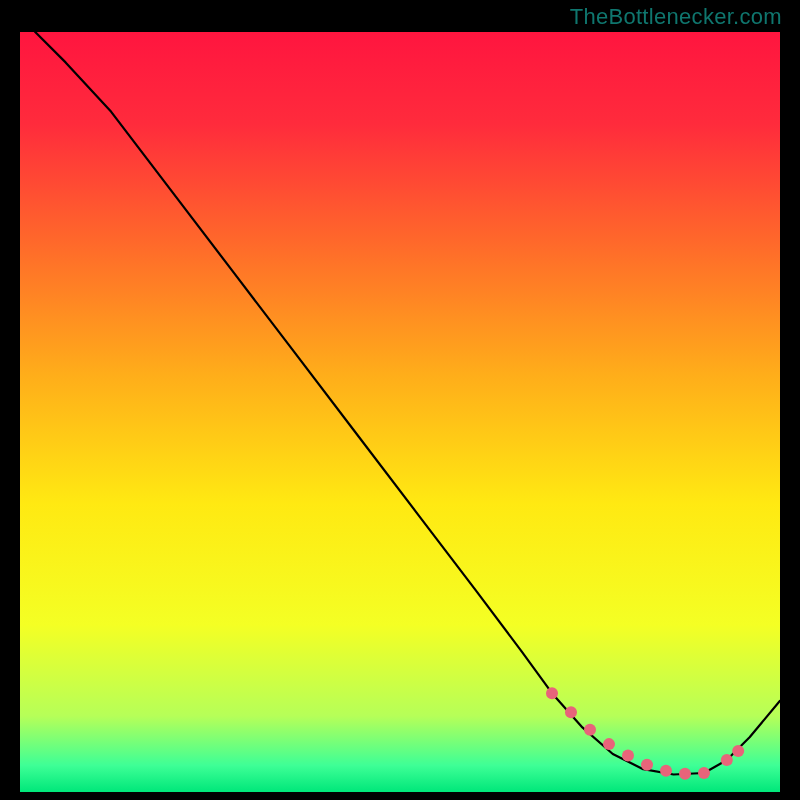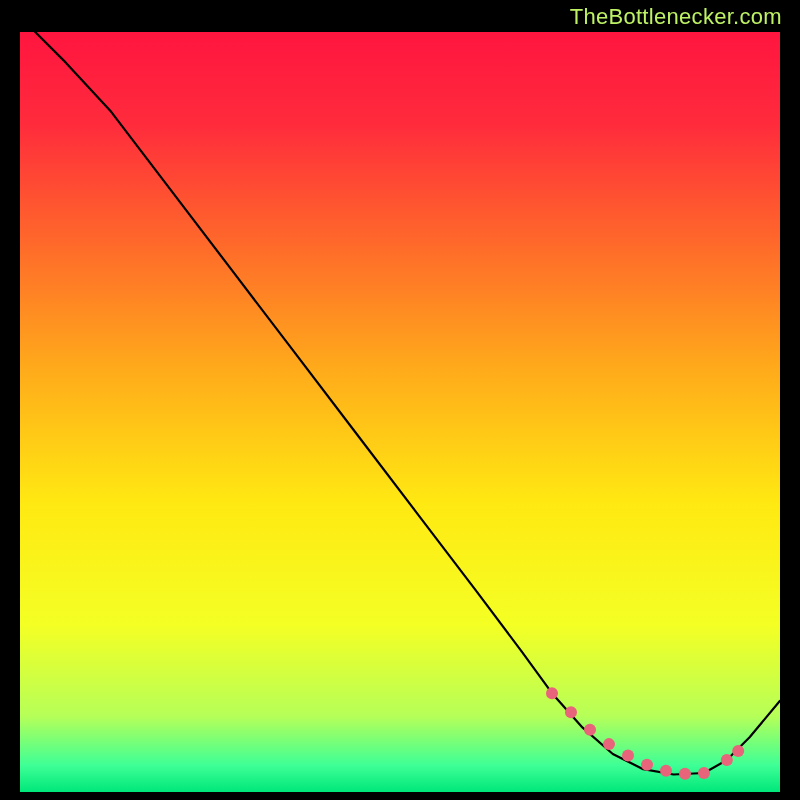--- a/index.html
+++ b/index.html
@@ -23,21 +23,21 @@
     position: absolute;
     left: 0;
     top: 0;
     width: 760px;
     height: 760px;
   }
   .watermark {
     position: absolute;
     top: 4px;
     right: 18px;
-    color: #bef264;
+    color: #0f766e;
     font-size: 22px;
     font-weight: 500;
     letter-spacing: 0.3px;
     margin-left: 16px;
   }
 </style>
 </head>
 <body>
 
 <div class="watermark">TheBottlenecker.com</div>

